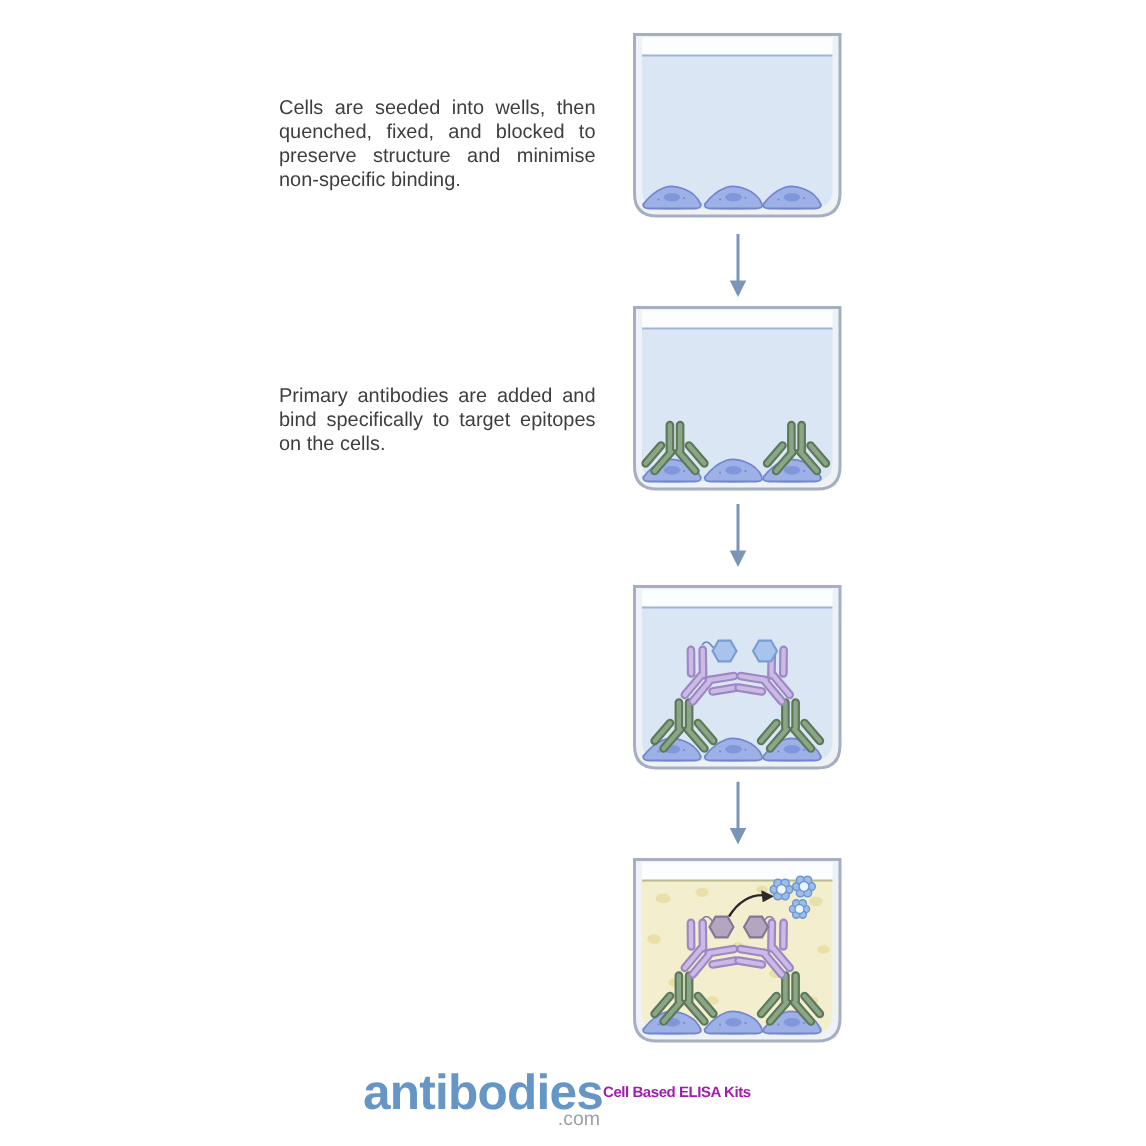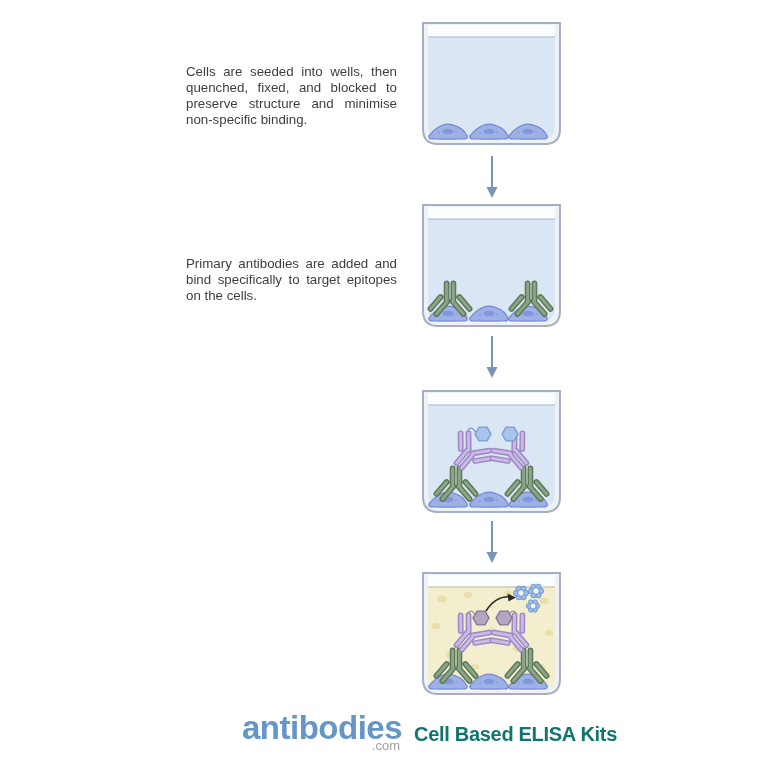--- a/index.html
+++ b/index.html
@@ -34,21 +34,21 @@
 
   .footer{position:absolute;left:242px;top:710px;display:flex;align-items:flex-start}
   .brand-block{display:flex;flex-direction:column}
   .brand{
     font-size:33px;font-weight:bold;color:#6596c5;letter-spacing:-0.5px;line-height:36px;text-align:center;
   }
   .brand-suffix{
     text-align:right;font-size:13px;color:#9aa0a6;margin-top:-7px;padding-right:2px;line-height:14px;
   }
   .caption{
-    font-size:20px;font-weight:bold;color:#0f766e;margin-left:12px;margin-top:13px;letter-spacing:-0.3px;
+    font-size:10px;font-weight:bold;color:#a21caf;margin-left:0;margin-top:13px;letter-spacing:-0.3px;
   }
 </style>
 </head>
 <body>
 
 <div class="frame">
 
   <svg width="0" height="0" style="position:absolute" aria-hidden="true">
     <defs>
       <path id="ab" d="M-4 4 V24 M4 4 V24 M-3 25 L-16 40 M3 25 L16 40 M-11 20 L-23 34 M11 20 L23 34"></path>

